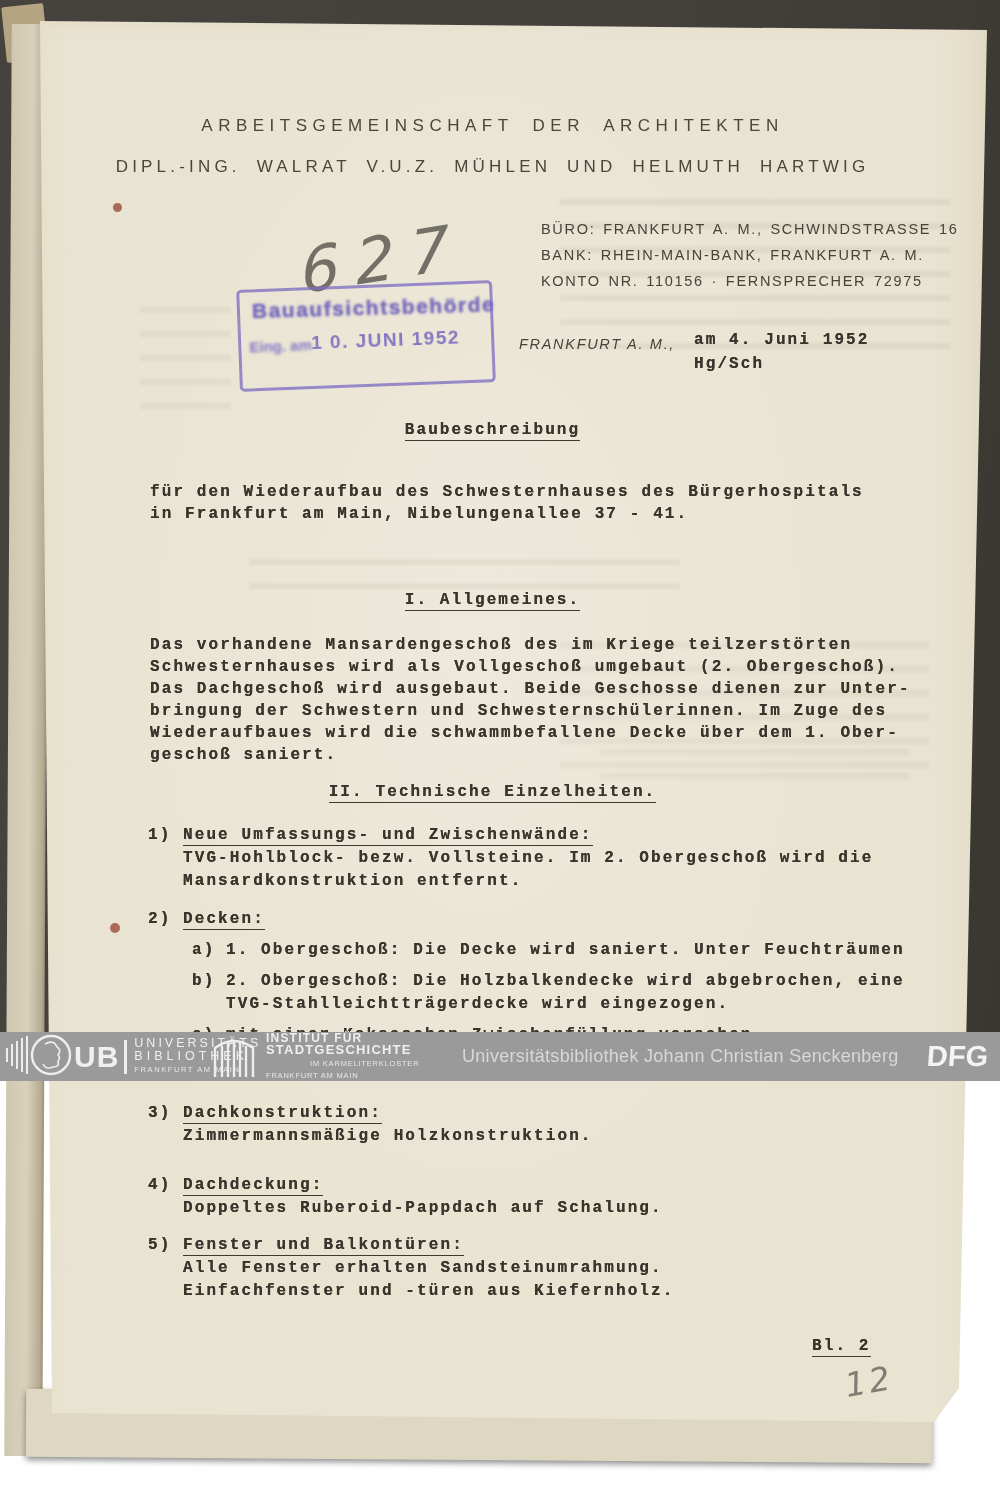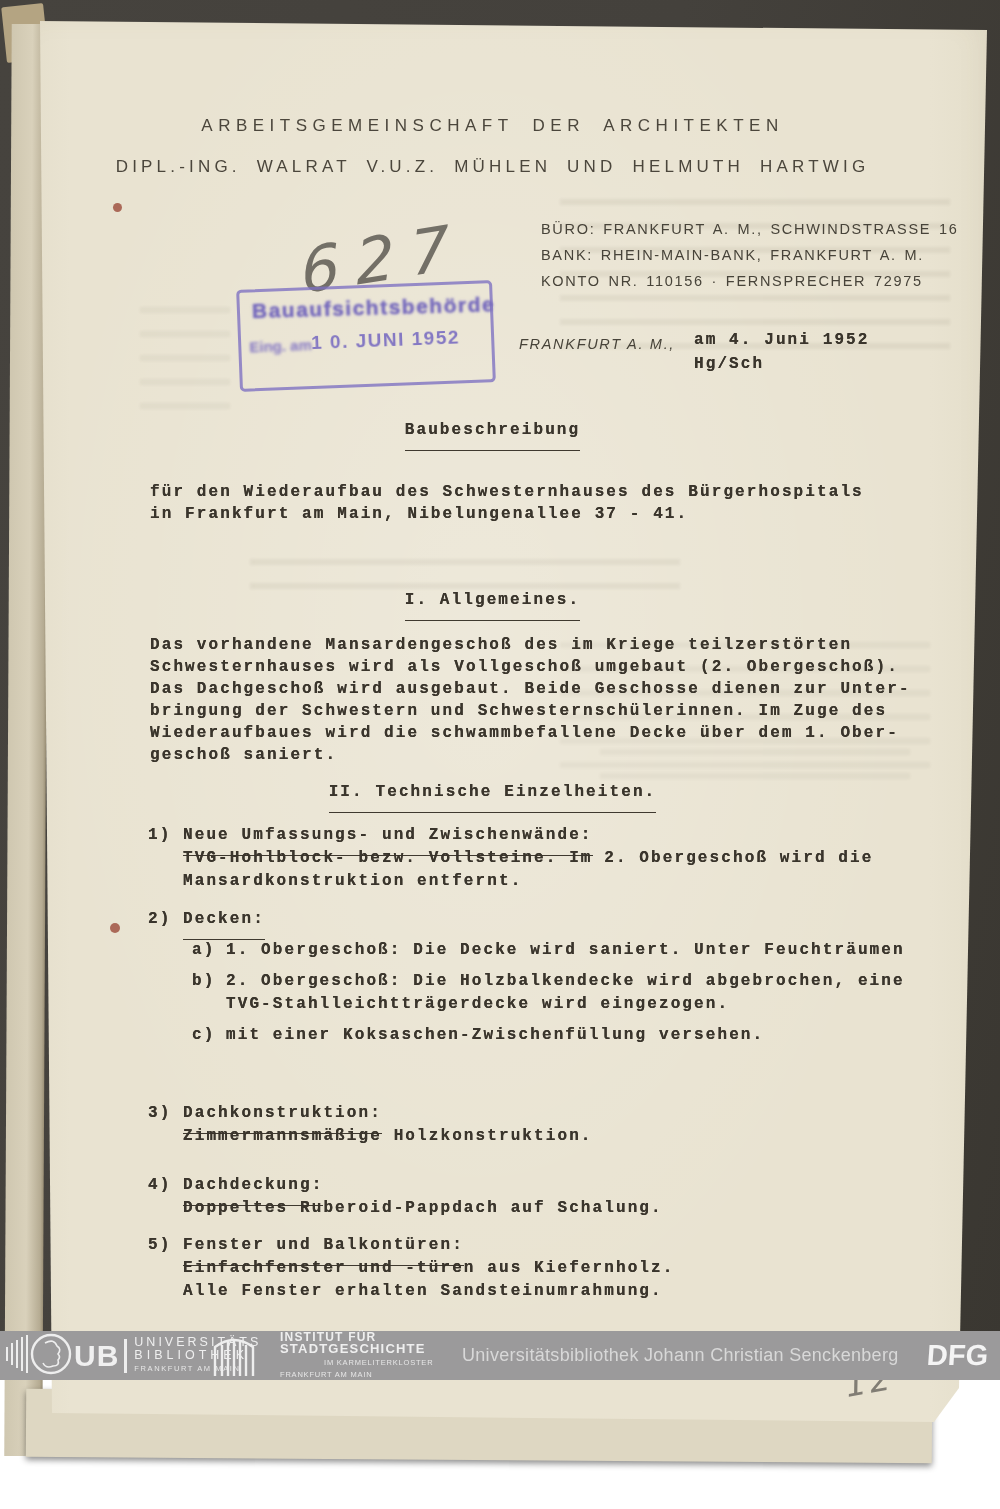--- a/index.html
+++ b/index.html
@@ -1,18 +1,18 @@
 <!DOCTYPE html>
 <html><head>
 <meta charset="utf-8">
 <style>
   html,body { margin:0; padding:0; }
   body { width:1000px; height:1509px; overflow:hidden; position:relative;
          font-family:"Liberation Sans", sans-serif; }
-  #scene { position:absolute; inset:0; width:1000px; height:1380px;
+  #scene { position:absolute; inset:0; width:1000px; height:1081px;
            background:linear-gradient(100deg,#46433e 0%,#44413c 55%,#3a3731 100%); }
   .abs { position:absolute; }
 
   
   .tan-fragment { left:4px; top:5px; width:42px; height:56px; background:#b4a482;
                   transform:rotate(-6deg); border-radius:2px; }
   .prev-page { left:8px; top:24px; width:38px; height:1432px;
                background:linear-gradient(90deg,#cfc7b0 0%,#d9d1bb 55%,#b5ab92 92%,#9a8f76 100%);
                transform:rotate(0.3deg); }
   .second-sheet { left:26px; top:1392px; width:906px; height:68px; background:#ded7c2;
@@ -38,21 +38,21 @@
   .lh2 { top:157px; font-size:17px; letter-spacing:4.2px; word-spacing:7px; }
   .addr { position:absolute; left:541px; color:#474339; font-size:14.5px;
           letter-spacing:1.7px; word-spacing:2px; white-space:nowrap; }
   .sansdate { position:absolute; left:519px; top:336px; color:#474339; font-size:14.5px;
               letter-spacing:1.7px; white-space:nowrap;font-style:italic; }
 
   
   .t { position:absolute; font-family:"Liberation Mono",monospace; font-weight:700;
        font-size:16px; letter-spacing:2.1px; color:#3a352c; white-space:nowrap;
        text-shadow:0 0 .5px rgba(42,37,29,.85); }
-  .u { border-bottom:1.7px solid rgba(48,42,33,.92); padding-bottom:11px; }
+  .u { border-bottom:1.7px solid rgba(48,42,33,.92); padding-bottom:1px; }
   .tc { left:40px; width:905px; text-align:center; }
   .block { position:absolute; font-family:"Liberation Mono",monospace; font-weight:700;
            font-size:16px; letter-spacing:2.1px; color:#3a352c; white-space:nowrap;
            line-height:22px; text-shadow:0 0 .5px rgba(42,37,29,.85); }
   .item { position:absolute; font-family:"Liberation Mono",monospace; font-weight:700;
           font-size:16px; letter-spacing:2.1px; color:#3a352c; white-space:nowrap;
           line-height:23px; text-shadow:0 0 .5px rgba(42,37,29,.85); }
   .iline { padding-left:35px; position:relative; }
   .inum  { position:absolute; left:0; }
   .sub   { margin-top:8px; }
@@ -87,21 +87,21 @@
   .ub-abbr { font-size:30px; font-weight:700; color:#f0f0f0; margin-left:-16px;
              letter-spacing:1px; font-family:"Liberation Sans",sans-serif; }
   .vbar { width:3px; height:34px; background:#eeeeee; margin:0 7px 0 5px; }
   .ubtext { display:flex; flex-direction:column; justify-content:center; color:#efefef;
             line-height:13px; }
   .ubt1 { font-size:12.5px; letter-spacing:3px; }
   .ubt2 { font-size:12.5px; letter-spacing:4px; }
   .ubt3 { font-size:7.5px; letter-spacing:1.6px; opacity:.9; }
   .instwrap { left:212px; }
   .insttext { display:flex; flex-direction:column; justify-content:center; color:#efefef;
-              line-height:12px; margin-left:24px; }
+              line-height:12px; margin-left:10px; }
   .int1 { font-size:12px; font-weight:700; letter-spacing:1.2px; }
   .int2 { font-size:13px; font-weight:700; letter-spacing:1.2px; }
   .int3 { font-size:7.5px; letter-spacing:.8px; opacity:.9; margin-top:2px;padding-left:44px; }
   .int4 { font-size:7.5px; letter-spacing:.8px; opacity:.9; }
   .libname { left:462px; color:#d8d8d8; font-size:18px; letter-spacing:.3px; }
   .dfg { right:12px; color:#f4f4f4; font-size:29px; font-weight:700;
          letter-spacing:0px; transform:skewX(-4deg); font-family:"Liberation Sans",sans-serif; }
 </style>
 </head>
 <body>
@@ -187,22 +187,22 @@
       <div class="iline">Zimmermannsmäßige Holzkonstruktion.</div>
     </div>
 
     <div class="item" style="left:148px;top:1174px">
       <div class="iline"><span class="inum">4)</span><span class="u">Dachdeckung:</span></div>
       <div class="iline">Doppeltes Ruberoid-Pappdach auf Schalung.</div>
     </div>
 
     <div class="item" style="left:148px;top:1234px">
       <div class="iline"><span class="inum">5)</span><span class="u">Fenster und Balkontüren:</span></div>
+      <div class="iline">Alle Fenster erhalten Sandsteinumrahmung.</div>
       <div class="iline">Einfachfenster und -türen aus Kiefernholz.</div>
-      <div class="iline">Alle Fenster erhalten Sandsteinumrahmung.</div>
     </div>
 
     <div class="t" style="left:812px;top:1337px"><span class="u">Bl. 2</span></div>
     <div class="hw12">12</div>
   </div>
 
   <div class="footer">
 
     <div class="fitem ubwrap">
       <span>

